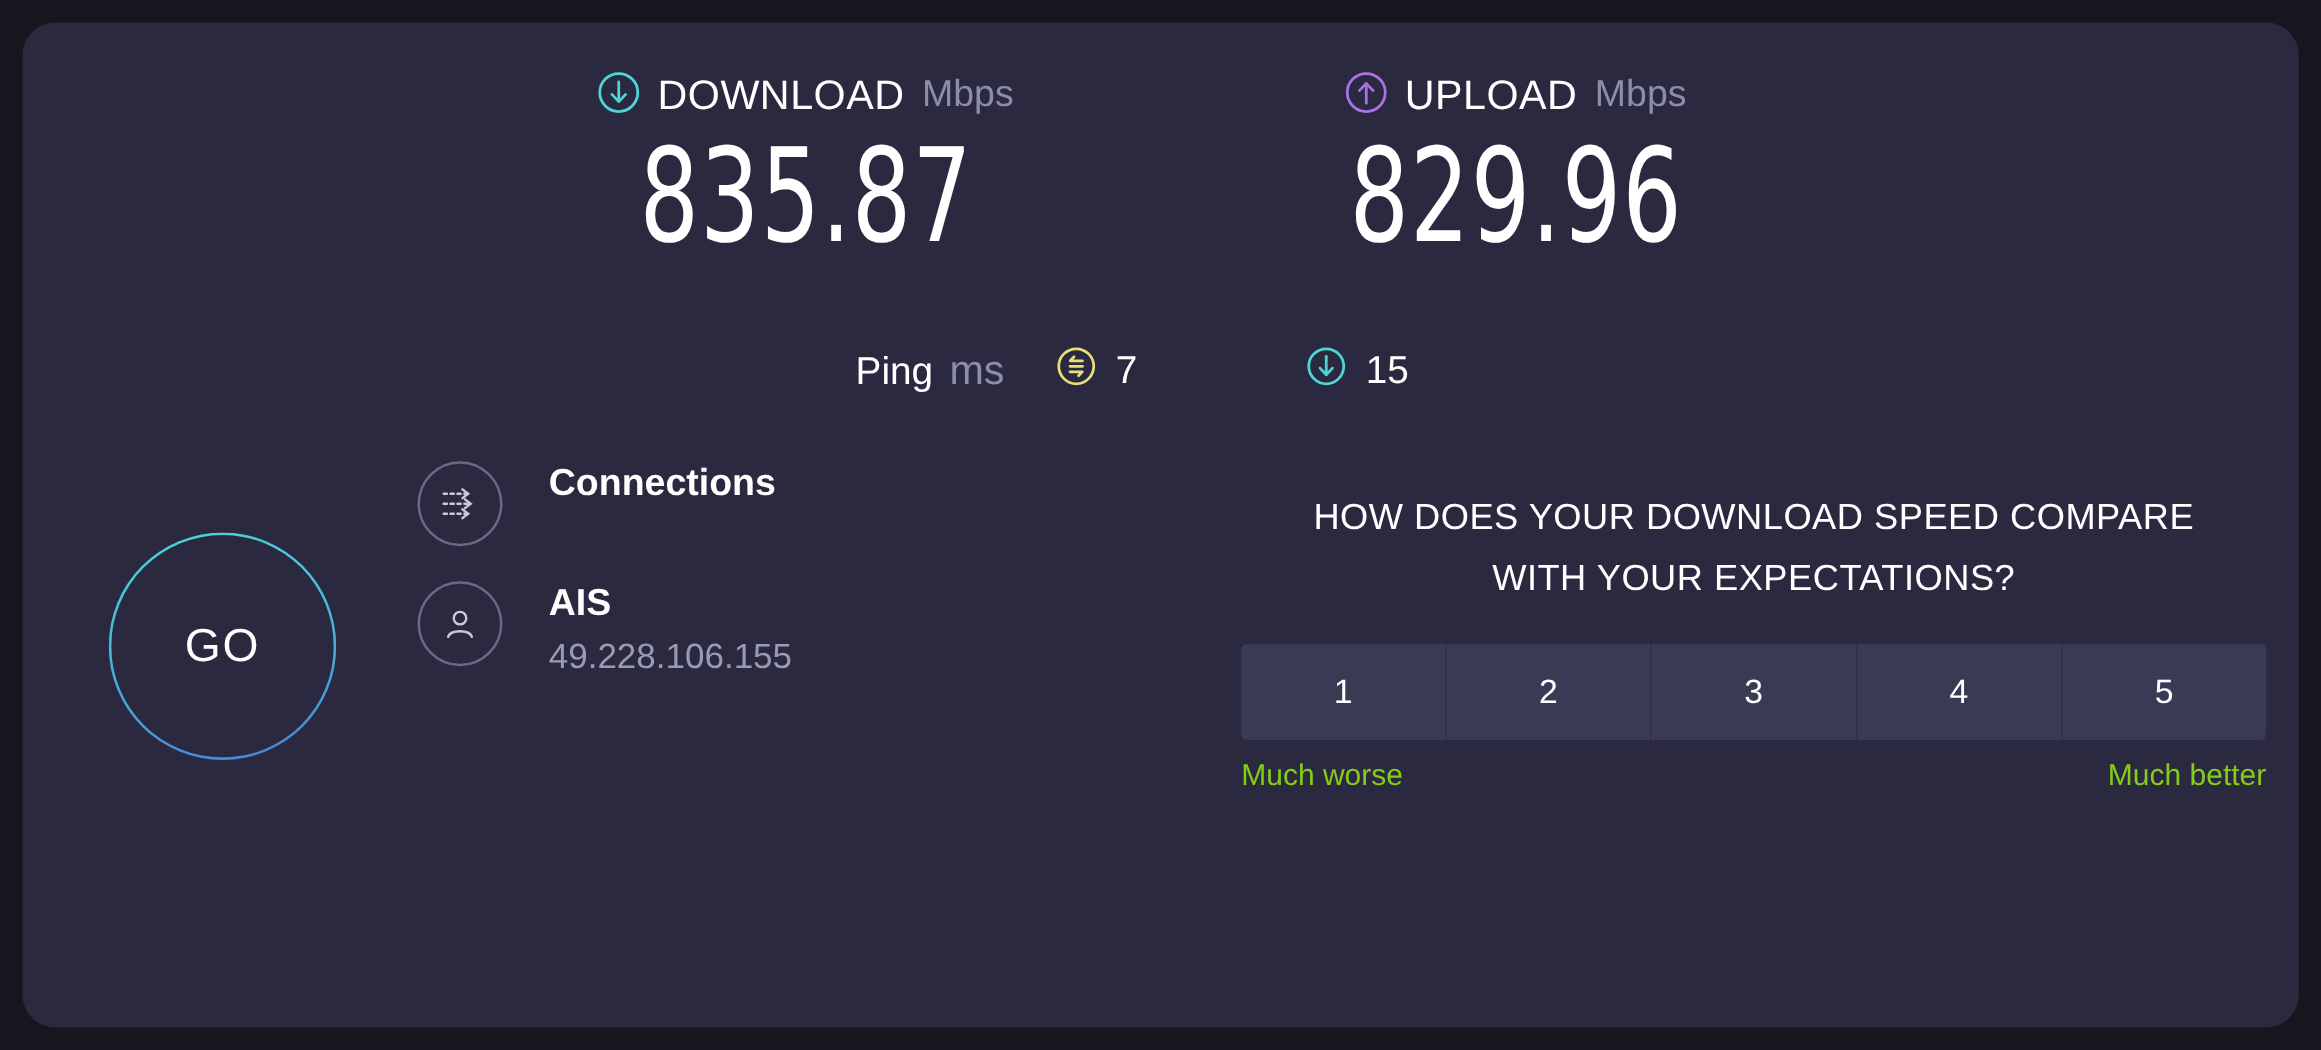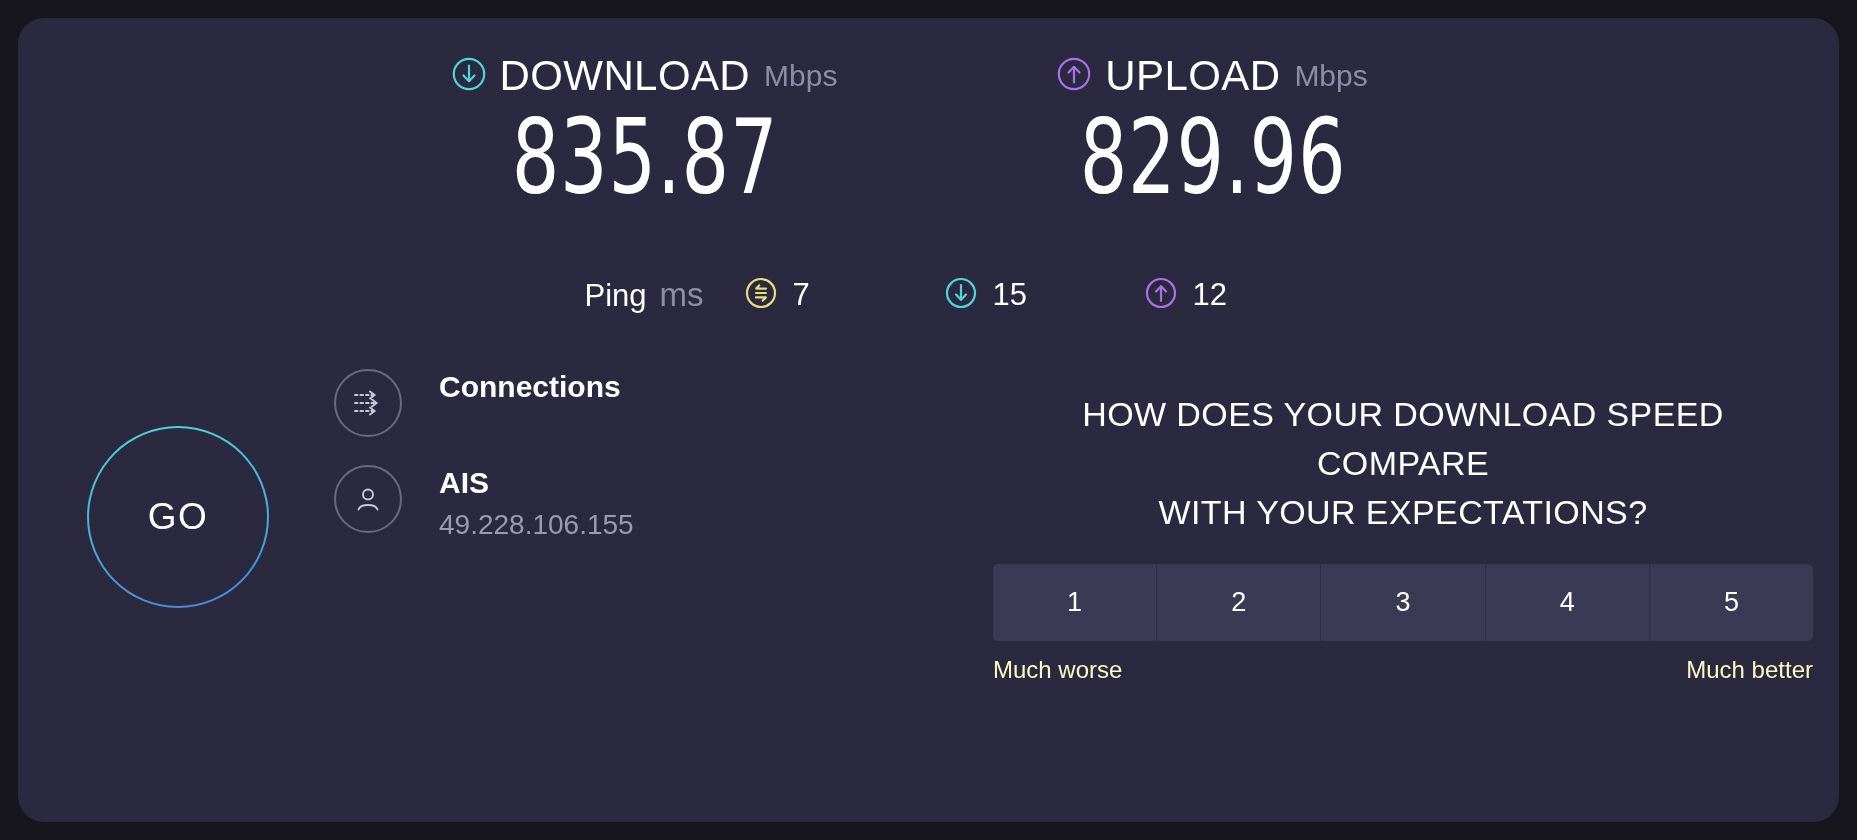--- a/index.html
+++ b/index.html
@@ -34,21 +34,21 @@
   }
   .speed-block { width: 400px; }
   .speed-label-line {
     display: flex;
     align-items: center;
     justify-content: center;
     gap: 14px;
     height: 44px;
   }
   .speed-label {
-    font-size: 42px;
+    font-size: 33px;
     letter-spacing: 0.4px;
     color: #ffffff;
     font-weight: 400;
   }
   .speed-unit {
     font-size: 30px;
     color: #8d8da8;
     font-weight: 400;
   }
   .speed-value {
@@ -167,21 +167,21 @@
 
   
   #survey {
     position: absolute;
     left: 975px;
     top: 372px;
     width: 820px;
   }
   #survey-question {
     text-align: center;
-    font-size: 34px;
+    font-size: 29px;
     line-height: 49px;
     color: #ffffff;
     letter-spacing: 0.4px;
     font-weight: 400;
   }
   #rating-scale {
     margin-top: 27px;
     display: flex;
     height: 77px;
     border-radius: 5px;
@@ -196,21 +196,21 @@
     font-size: 27px;
     color: #ffffff;
     cursor: pointer;
     border-right: 1px solid #2f2e46;
   }
   .rating-cell:last-child { border-right: none; }
   #rating-legend {
     margin-top: 15px;
     display: flex;
     font-size: 24px;
-    color: #fef9c3;
+    color: #84cc16;
     justify-content: center;
   }
   .legend-left   { flex: 1; text-align: left; }
   .legend-center { flex: 1; text-align: center; }
   .legend-right  { flex: 1; text-align: right; }
 </style>
 </head>
 <body>
 
 <div id="result-card">
@@ -272,30 +272,20 @@
       <span>
         <svg width="34" height="34" viewBox="0 0 34 34">
           <circle cx="17" cy="17" r="14" fill="none" stroke="#4fd6d6" stroke-width="2.2"></circle>
           <line x1="17" y1="9" x2="17" y2="23.5" stroke="#4fd6d6" stroke-width="2.2" stroke-linecap="round"></line>
           <polyline points="12,18.5 17,23.8 22,18.5" fill="none" stroke="#4fd6d6" stroke-width="2.2" stroke-linecap="round" stroke-linejoin="round"></polyline>
         </svg>
       </span>
       <span class="ping-num">15</span>
     </div>
 
-    <div class="ping-item">
-      <span>
-        <svg width="34" height="34" viewBox="0 0 34 34">
-          <circle cx="17" cy="17" r="14" fill="none" stroke="#a972e8" stroke-width="2.2"></circle>
-          <line x1="17" y1="25" x2="17" y2="10.5" stroke="#a972e8" stroke-width="2.2" stroke-linecap="round"></line>
-          <polyline points="12,15.5 17,10.2 22,15.5" fill="none" stroke="#a972e8" stroke-width="2.2" stroke-linecap="round" stroke-linejoin="round"></polyline>
-        </svg>
-      </span>
-      <span class="ping-num">12</span>
-    </div>
 
   </div>
 
   <div id="go-button">
     <span class="go-text">GO</span>
   </div>
 
   <div id="conn-info">
 
     <div class="info-row">

